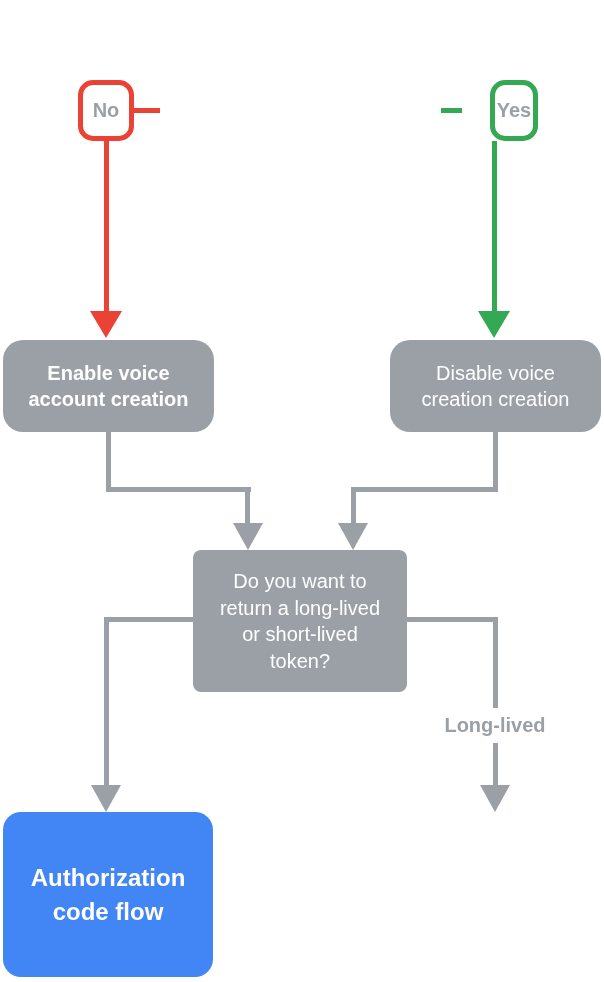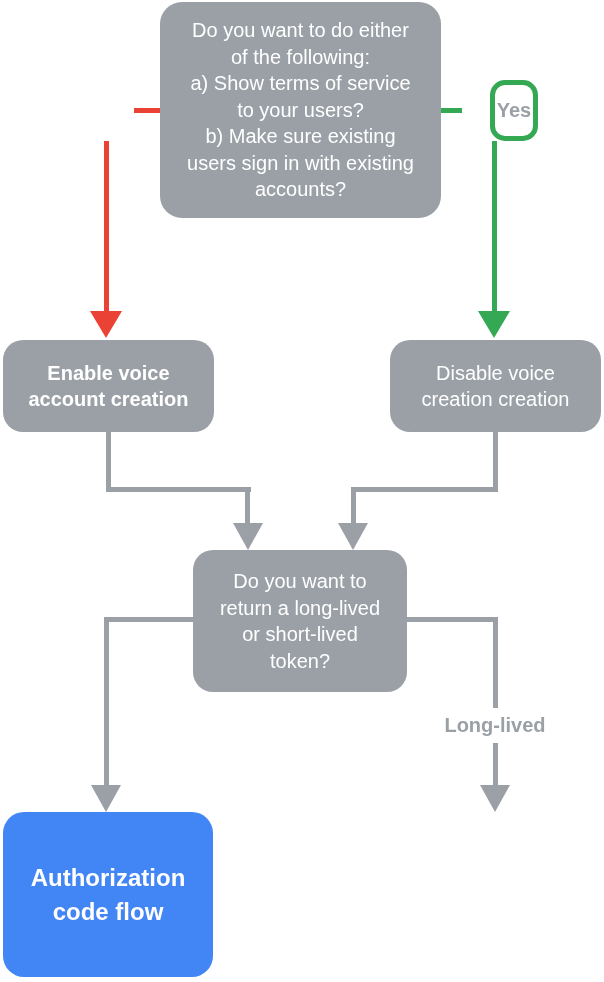--- a/index.html
+++ b/index.html
@@ -55,48 +55,42 @@
   .en-v1{left:106px;top:432px;width:5px;height:60px;}
   .en-h{left:106px;top:487px;width:145px;height:5px;}
   .en-v2{left:245px;top:487px;width:5px;height:36px;}
   .en-arrow{left:233px;top:523px;}
   .dis-v1{left:493px;top:432px;width:5px;height:60px;}
   .dis-h{left:351px;top:487px;width:147px;height:5px;}
   .dis-v2{left:351px;top:487px;width:5px;height:36px;}
   .dis-arrow{left:338px;top:523px;}
 
   
-  .q2{left:193px;top:550px;width:214px;height:142px;border-radius:20px;}
+  .q2{left:193px;top:550px;width:214px;height:142px;border-radius:8px;}
   .sl-h{left:104px;top:617px;width:89px;height:5px;}
   .sl-v{left:104px;top:617px;width:5px;height:168px;}
   .sl-arrow{left:91px;top:785px;}
   .ll-h{left:407px;top:617px;width:91px;height:5px;}
   .ll-v{left:493px;top:617px;width:5px;height:168px;}
   .ll-arrow{left:480px;top:785px;}
   .short-label{left:23px;top:708px;width:169px;height:35px;}
   .long-label{left:410px;top:708px;width:170px;height:35px;}
 
   
-  .auth{left:3px;top:812px;width:210px;height:165px;border-radius:21px;}
+  .auth{left:3px;top:812px;width:210px;height:165px;}
   .implicit{left:388px;top:812px;width:210px;height:165px;}
 </style>
 </head>
 <body>
 
 <div class="canvas">
 
-  <div class="node gray-box q1">Do you want to do either
-of the following:
-a) Show terms of service
-to your users?
-b) Make sure existing
-users sign in with existing
-accounts?</div>
 
   <div class="line red red-h"></div>
+  <div class="node badge no-badge">No</div>
   <div class="line red red-v"></div>
   <div class="arrow red red-arrow"></div>
 
   <div class="line green green-h"></div>
   <div class="node badge yes-badge">Yes</div>
   <div class="line green green-v"></div>
   <div class="arrow green green-arrow"></div>
 
   <div class="node gray-box enable">Enable voice
 account creation</div>

